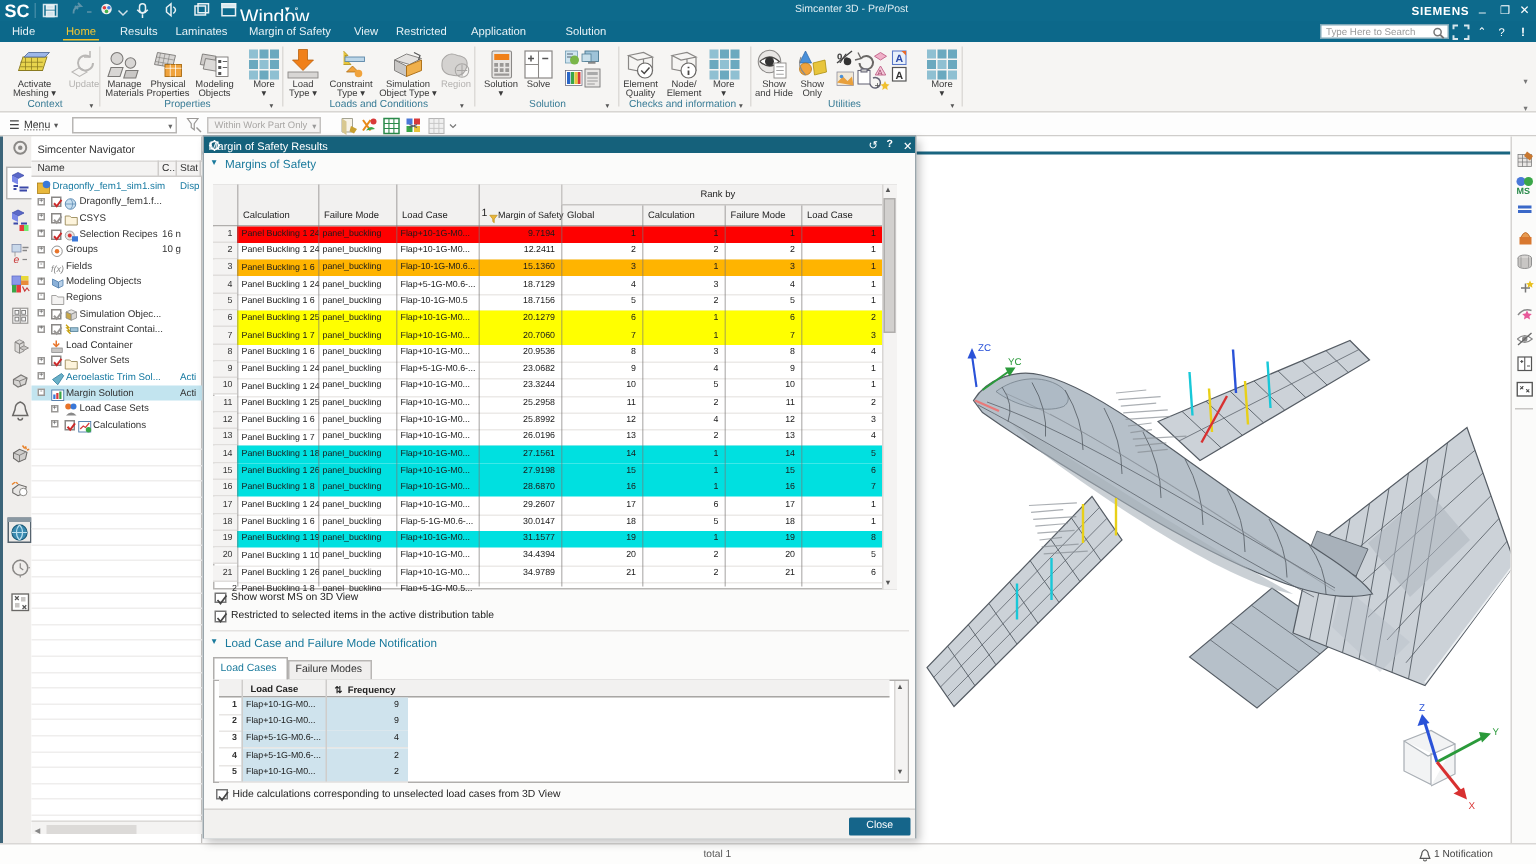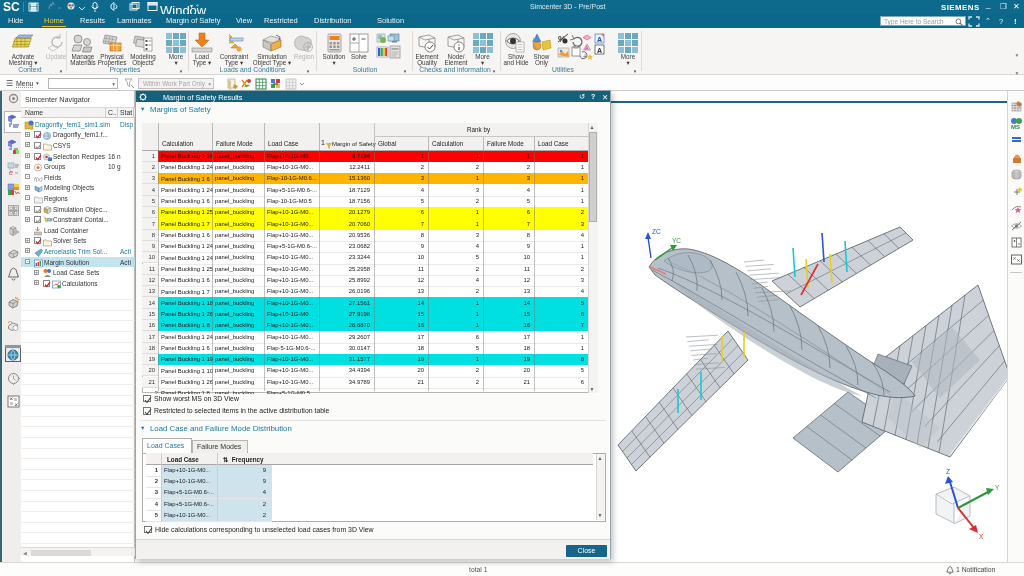--- a/index.html
+++ b/index.html
@@ -71,21 +71,21 @@
     </div>
     <div id="tabrow" class="ab">
       <div class="tab" style="left:8px">Hide</div>
       <div class="tab" style="left:44px;color:#f5c833">Home</div>
       <div class="ab" style="left:42px;top:11.5px;width:24.0px;height:1.5px;background:#f0bf2a"></div>
       <div class="tab" style="left:80px">Results</div>
       <div class="tab" style="left:117px">Laminates</div>
       <div class="tab" style="left:166px">Margin of Safety</div>
       <div class="tab" style="left:236px">View</div>
       <div class="tab" style="left:264px">Restricted</div>
-      <div class="tab" style="left:314px">Distribution</div>
+      <div class="tab" style="left:314px">Application</div>
       <div class="tab" style="left:377px">Solution</div>
       <div class="ab" style="left:880px;top:2px;width:86px;height:10px;background:#fff;border:1px solid #7fa8b8">
         <div style="font-size:6.5px;color:#9a9a9a;padding:1px 0 0 3px">Type Here to Search</div>
         <svg class="ab" style="right:2px;top:1px" width="8" height="8">
           <circle cx="3.4" cy="3.4" r="2.4" fill="none" stroke="#777" stroke-width="1"></circle>
           <path d="M5.2 5.2 L7.5 7.5" stroke="#777" stroke-width="1.2"></path>
         </svg>
       </div>
       <svg class="ab" style="left:969px;top:3px" width="10" height="9" viewBox="0 0 10 9">
         <path d="M0 2.5 V0 H3 M7 0 H10 V2.5 M10 6.5 V9 H7 M3 9 H0 V6.5" fill="none" stroke="#d7e6ec" stroke-width="1.3"></path>
@@ -869,21 +869,21 @@
       <div class="ab" style="left:956px;top:3px;font-size:6.8px;color:#444">1 Notification</div>
     </div>
     <div class="ab" style="left:135px;top:90px;width:476px;height:469px;background:#fbfbfa;border:1px solid #9aa5ab;box-shadow:2px 3px 6px rgba(0,0,0,0.25)">
       <div class="ab" style="left:0;top:0;width:474px;height:11px;background:#15617b"></div>
       <svg class="ab" style="left:3px;top:2px" width="8" height="8" viewBox="0 0 8 8">
         <circle cx="4" cy="4" r="2.6" fill="none" stroke="#fff" stroke-width="1"></circle>
         <g stroke="#fff" stroke-width="1">
           <path d="M4 0.3 v1.2 M4 6.5 v1.2 M0.3 4 h1.2 M6.5 4 h1.2 M1.4 1.4 l0.9 0.9 M5.7 5.7 l0.9 0.9 M6.6 1.4 l-0.9 0.9 M2.3 5.7 l-0.9 0.9"></path>
         </g>
       </svg>
-      <div class="ab" style="left:27px;top:1.6px;font-size:7.3px;color:#fff">Margin of Safety Results</div>
+      <div class="ab" style="left:3px;top:1.6px;font-size:7.3px;color:#fff">Margin of Safety Results</div>
       <div class="ab" style="left:443px;top:1px;font-size:7.5px;color:#fff">↺</div>
       <div class="ab" style="left:455px;top:1.6px;font-size:7px;color:#fff;font-weight:bold">?</div>
       <div class="ab" style="left:466px;top:1.5px;font-size:7.5px;color:#fff">✕</div>
       <div class="ab" style="left:4px;top:14.5px;font-size:5.5px;color:#1a7a9c">▼</div>
       <div class="ab" style="left:14px;top:13.5px;font-size:7.8px;color:#1a7a9c">Margins of Safety</div>
       <div class="ab" style="left:6px;top:31.5px;width:456px;height:270px;background:#fff;border:1px solid #b8b6b4"></div>
       <div class="ab" style="left:6px;top:31.5px;width:446px;height:28px;background:#f2f1f0;border-bottom:1px solid #b0aeac"></div>
       <div class="ab" style="left:238px;top:31.5px;width:214px;height:14px;border-bottom:1px solid #c8c6c4;border-left:1px solid #c8c6c4"></div>
       <div class="hdr" style="left:331.0px;top:35.0px">Rank by</div>
       <div class="hdr" style="left:26px;top:49.0px">Calculation</div>
@@ -1152,21 +1152,21 @@
       </div>
       <div class="ab" style="left:18px;top:303.7px;font-size:6.9px;color:#222">Show worst MS on 3D View</div>
       <div class="ab" style="left:7px;top:316px;width:7.5px;height:7.5px;background:#fff;border:1px solid #777">
         <svg width="8" height="8" viewBox="0 0 8 8">
           <path d="M1 4 l2 2.4 L7 1" stroke="#444" stroke-width="1.1" fill="none"></path>
         </svg>
       </div>
       <div class="ab" style="left:18px;top:316.2px;font-size:6.9px;color:#222">Restricted to selected items in the active distribution table</div>
       <div class="ab" style="left:4px;top:329px;width:466px;height:1px;background:#e4e2e0"></div>
       <div class="ab" style="left:4px;top:333.5px;font-size:5.5px;color:#1a7a9c">▼</div>
-      <div class="ab" style="left:14px;top:332.5px;font-size:7.8px;color:#1a7a9c">Load Case and Failure Mode Distribution</div>
+      <div class="ab" style="left:14px;top:332.5px;font-size:7.8px;color:#1a7a9c">Load Case and Failure Mode Notification</div>
       <div class="ab" style="left:6px;top:347px;width:50px;height:15px;background:#fff;border:1px solid #b0aeac;border-bottom:none;z-index:3"></div>
       <div class="ab" style="left:11px;top:351px;font-size:7px;color:#1a7a9c;z-index:4">Load Cases</div>
       <div class="ab" style="left:56px;top:348.5px;width:56px;height:13.5px;background:#f0efee;border:1px solid #b8b6b4;border-bottom:none"></div>
       <div class="ab" style="left:61px;top:351.5px;font-size:7px;color:#333">Failure Modes</div>
       <div class="ab" style="left:6px;top:362px;width:464px;height:69px;background:#fff;border:1px solid #b0aeac"></div>
       <div class="ab" style="left:10px;top:362px;width:447px;height:12px;background:#f2f1f0;border-bottom:1px solid #a8a6a4"></div>
       <div class="hdr" style="left:31px;top:364.5px;font-weight:bold">Load Case</div>
       <div class="hdr" style="left:87px;top:364.5px;font-weight:bold">⇅&nbsp; Frequency</div>
       <div class="ab" style="left:25px;top:374px;width:111px;height:11px;background:#cfe3ed"></div>
       <div class="cell" style="left:12px;top:376px;width:10px;text-align:right;font-weight:bold;color:#333">1</div>

